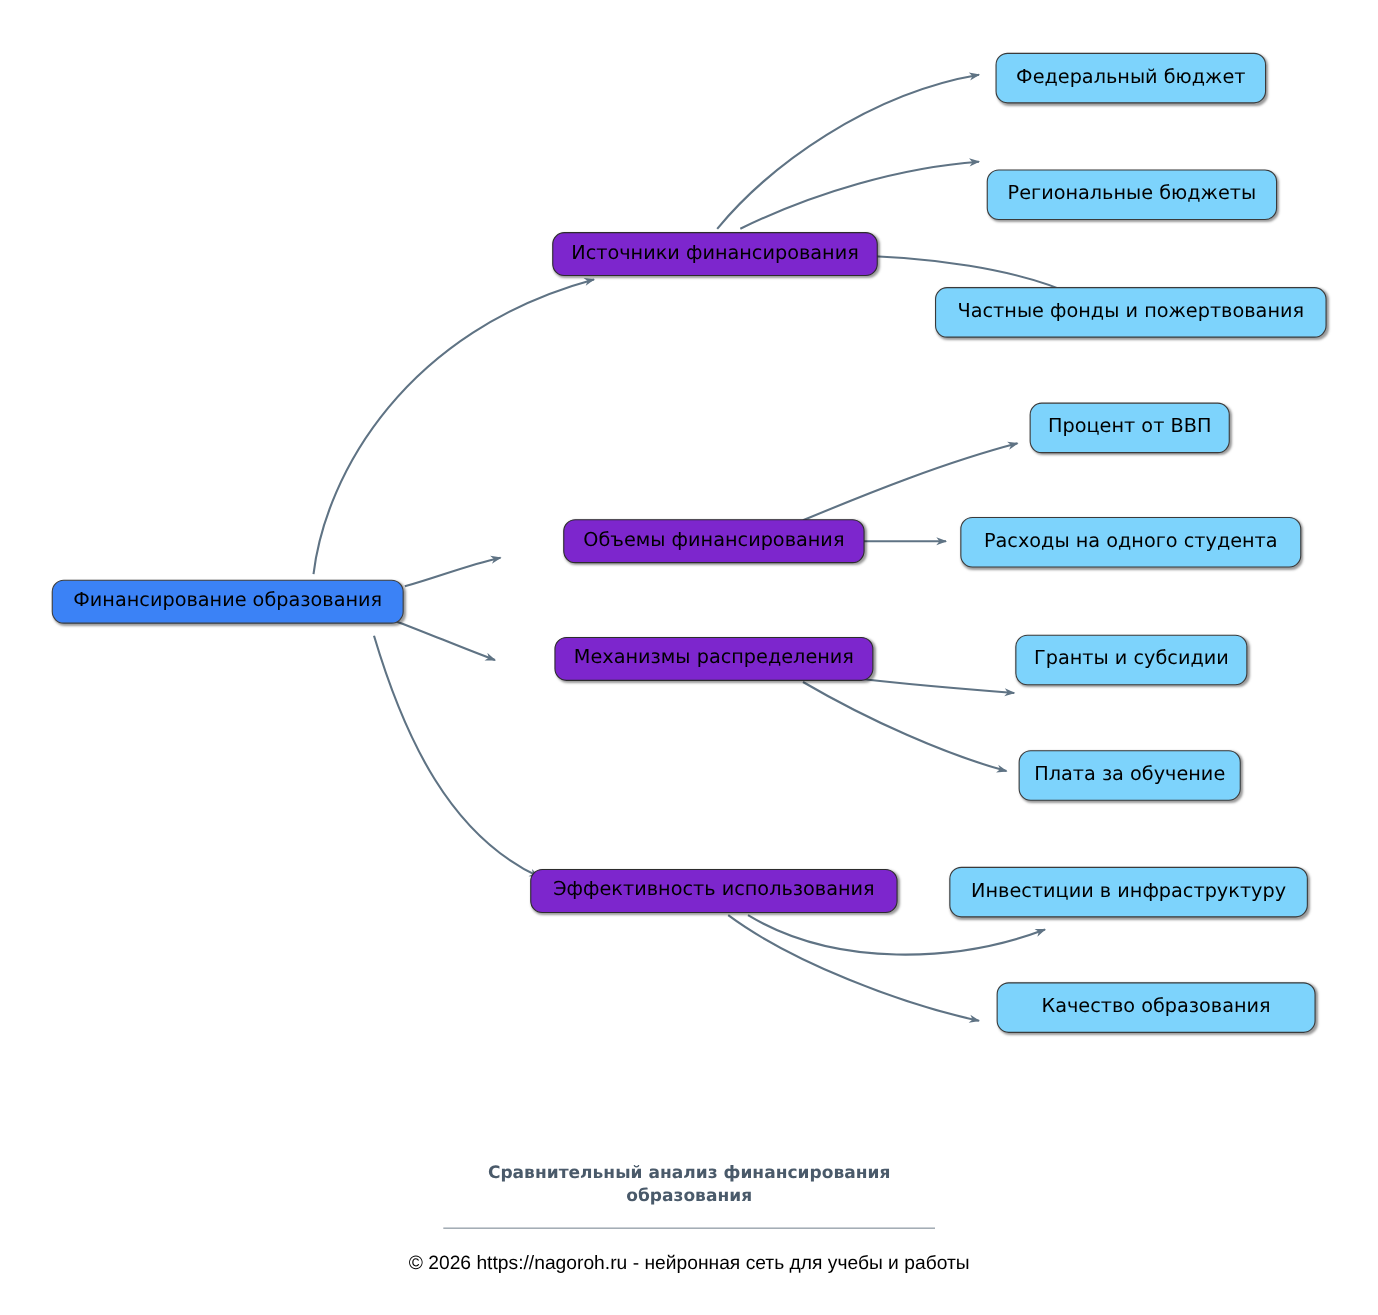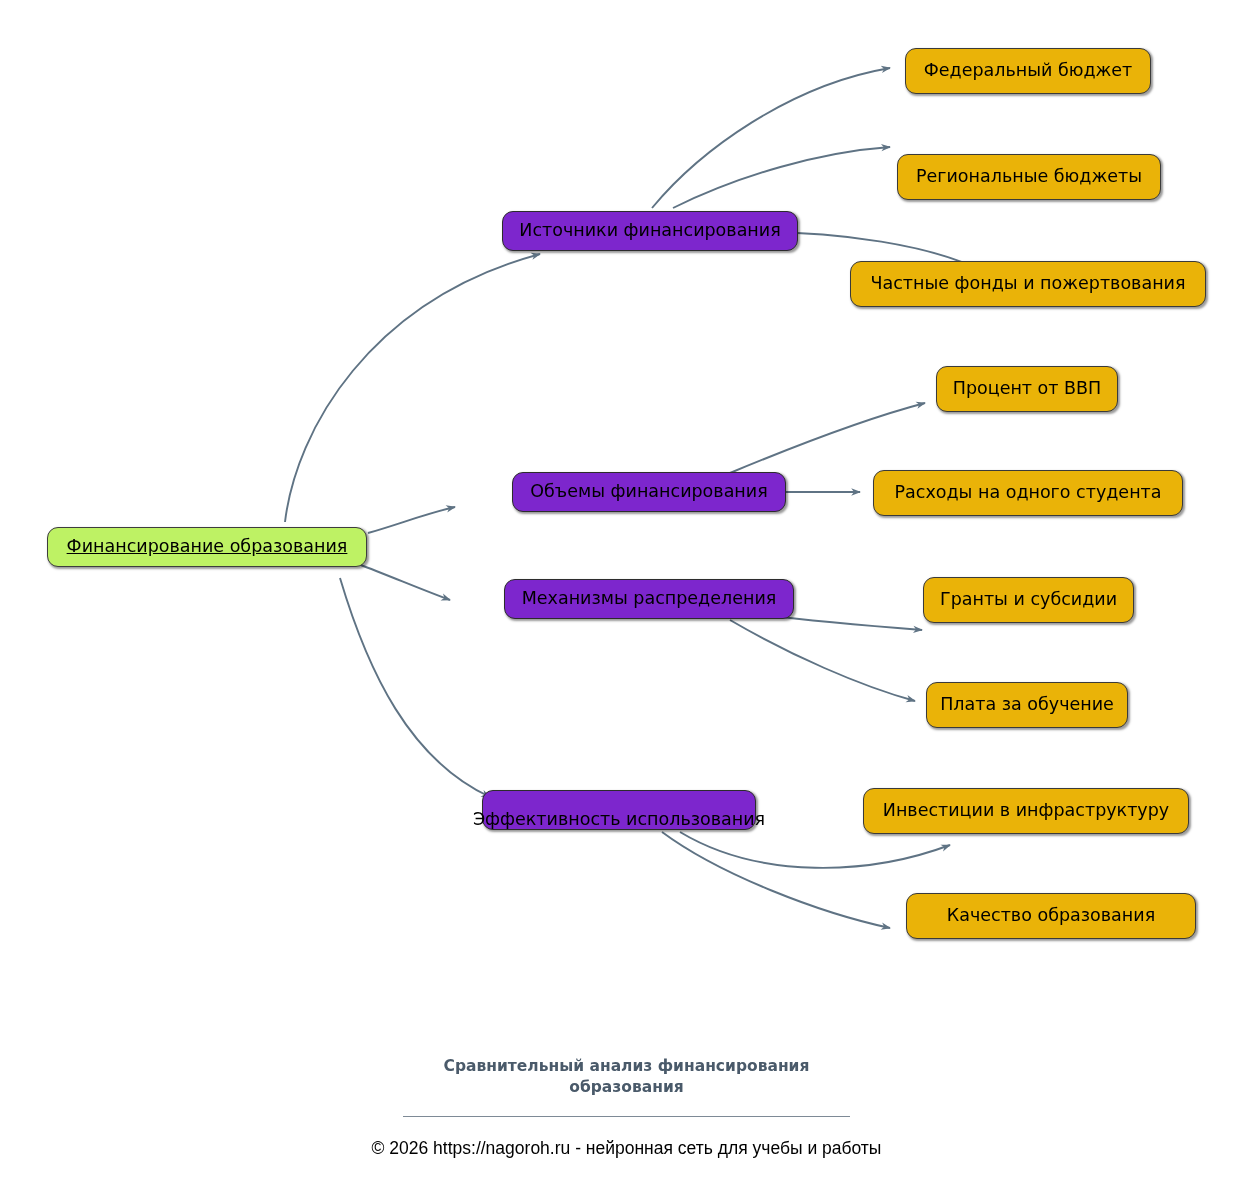--- a/index.html
+++ b/index.html
@@ -40,37 +40,36 @@
     align-items: center;
     justify-content: center;
     border-radius: 11px;
     white-space: nowrap;
     text-align: center;
     line-height: 1.1;
     color: #000000;
   }
 
   .node-root {
-    background: #bef264;
+    background: #3b82f6;
     border: 1.4px solid #3d3d3d;
     font-size: 17.5px;
     box-shadow: 1.5px 1.5px 2.2px rgba(0,0,0,0.40);
-    text-decoration: underline;
   }
 
   .node-branch {
     background: #7D26CD;
     border: 1.4px solid #2c2c2c;
     font-size: 17.5px;
     box-shadow: 1.5px 1.5px 2.2px rgba(0,0,0,0.40);
     margin-left: 41px;
   }
 
   .node-leaf {
-    background: #eab308;
+    background: #7dd3fc;
     border: 1.4px solid #3a3a3a;
     font-size: 17.5px;
     box-shadow: 1.5px 1.5px 2.2px rgba(0,0,0,0.40);
   }
 
   #footer {
     position: absolute;
     left: 0;
     right: 0;
     top: 1012px;
@@ -180,21 +179,21 @@
   </div>
 
   <div class="node node-leaf" style="left:923px; top:577px; width:211px; height:46px;">
     <span>Гранты и субсидии</span>
   </div>
 
   <div class="node node-leaf" style="left:926px; top:682px; width:202px; height:46px;">
     <span>Плата за обучение</span>
   </div>
 
-  <div class="node node-branch" style="left:441px; top:790px; width:274px; height:40px;align-items:flex-end;">
+  <div class="node node-branch" style="left:441px; top:790px; width:334px; height:40px;">
     <span>Эффективность использования</span>
   </div>
 
   <div class="node node-leaf" style="left:863px; top:788px; width:326px; height:46px;">
     <span>Инвестиции в инфраструктуру</span>
   </div>
 
   <div class="node node-leaf" style="left:906px; top:893px; width:290px; height:46px;text-align:center;">
     <span>Качество образования</span>
   </div>

